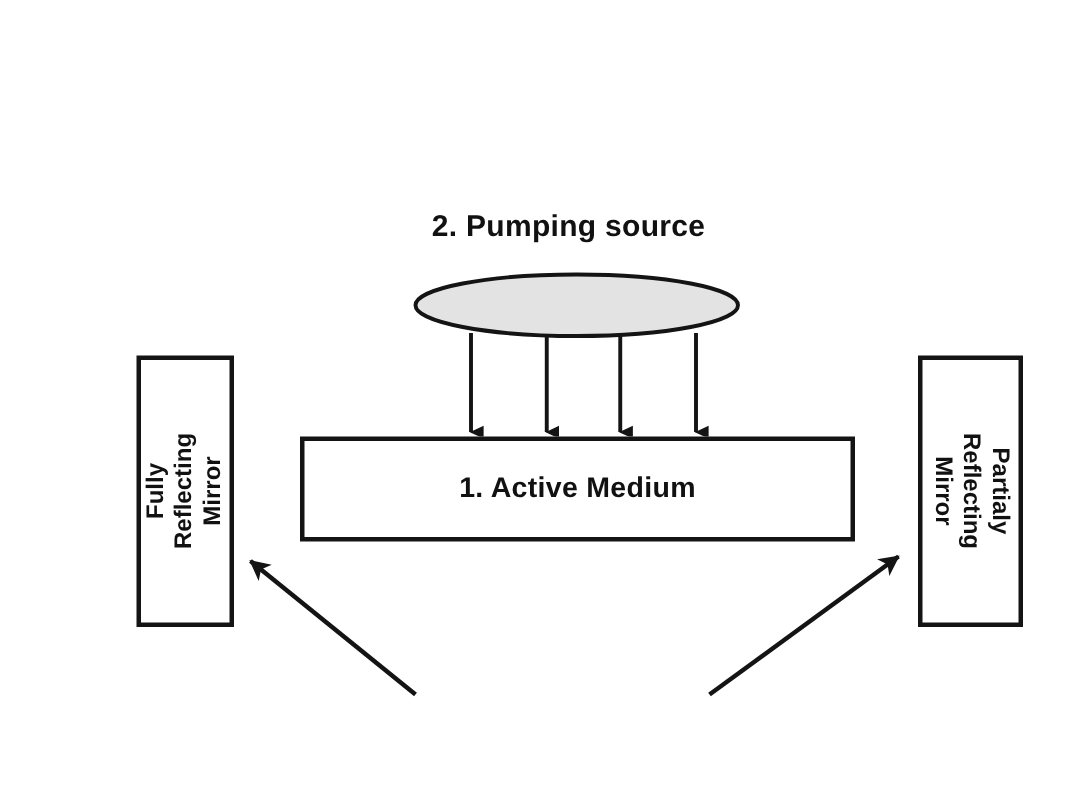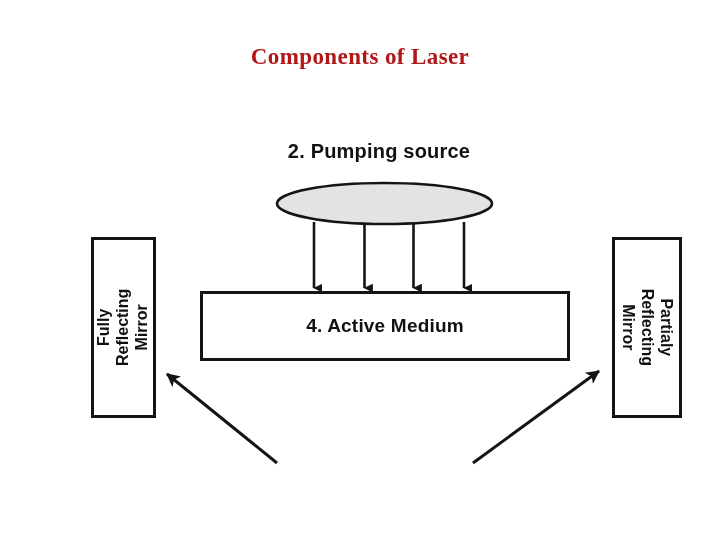--- a/index.html
+++ b/index.html
@@ -134,21 +134,20 @@
     color: #111111;
     letter-spacing: 0.2px;
     white-space: nowrap;
   }
 </style>
 </head>
 <body>
 
 <div id="stage">
 
-  <div id="title">Components of Laser</div>
 
   <div id="pump-label">2. Pumping source</div>
 
   <svg id="artboard" viewBox="0 0 720 540" xmlns="http://www.w3.org/2000/svg">
     <defs>
       <marker id="head-down" markerWidth="10" markerHeight="10" refX="4.6" refY="8.4" orient="auto" markerUnits="userSpaceOnUse">
         <path d="M0.4,0 L9,0 L4.7,9.2 Z" fill="#141414"></path>
       </marker>
       <marker id="head-diag" markerWidth="15" markerHeight="15" refX="12.6" refY="7.5" orient="auto" markerUnits="userSpaceOnUse">
         <path d="M0,0.6 L13.6,7.5 L0,14.4 L3.6,7.5 Z" fill="#141414"></path>
@@ -164,21 +163,21 @@
       <line x1="464" y1="222" x2="464" y2="288" stroke="#141414" stroke-width="2.6" marker-end="url(#head-down)"></line>
     </g>
 
     <g>
       <line x1="277" y1="463" x2="167" y2="374" stroke="#141414" stroke-width="3" marker-end="url(#head-diag)"></line>
       <line x1="473" y1="463" x2="599" y2="371" stroke="#141414" stroke-width="3" marker-end="url(#head-diag)"></line>
     </g>
   </svg>
 
   <div id="active-medium">
-    <span id="active-medium-label">4. Active Medium</span>
+    <span id="active-medium-label">1. Active Medium</span>
   </div>
 
   <div id="mirror-left" class="mirror-box">
     <span id="mirror-left-label" class="mirror-label">Fully Reflecting
 Mirror</span>
   </div>
 
   <div id="mirror-right" class="mirror-box">
     <span id="mirror-right-label" class="mirror-label">Partialy Reflecting
 Mirror</span>

